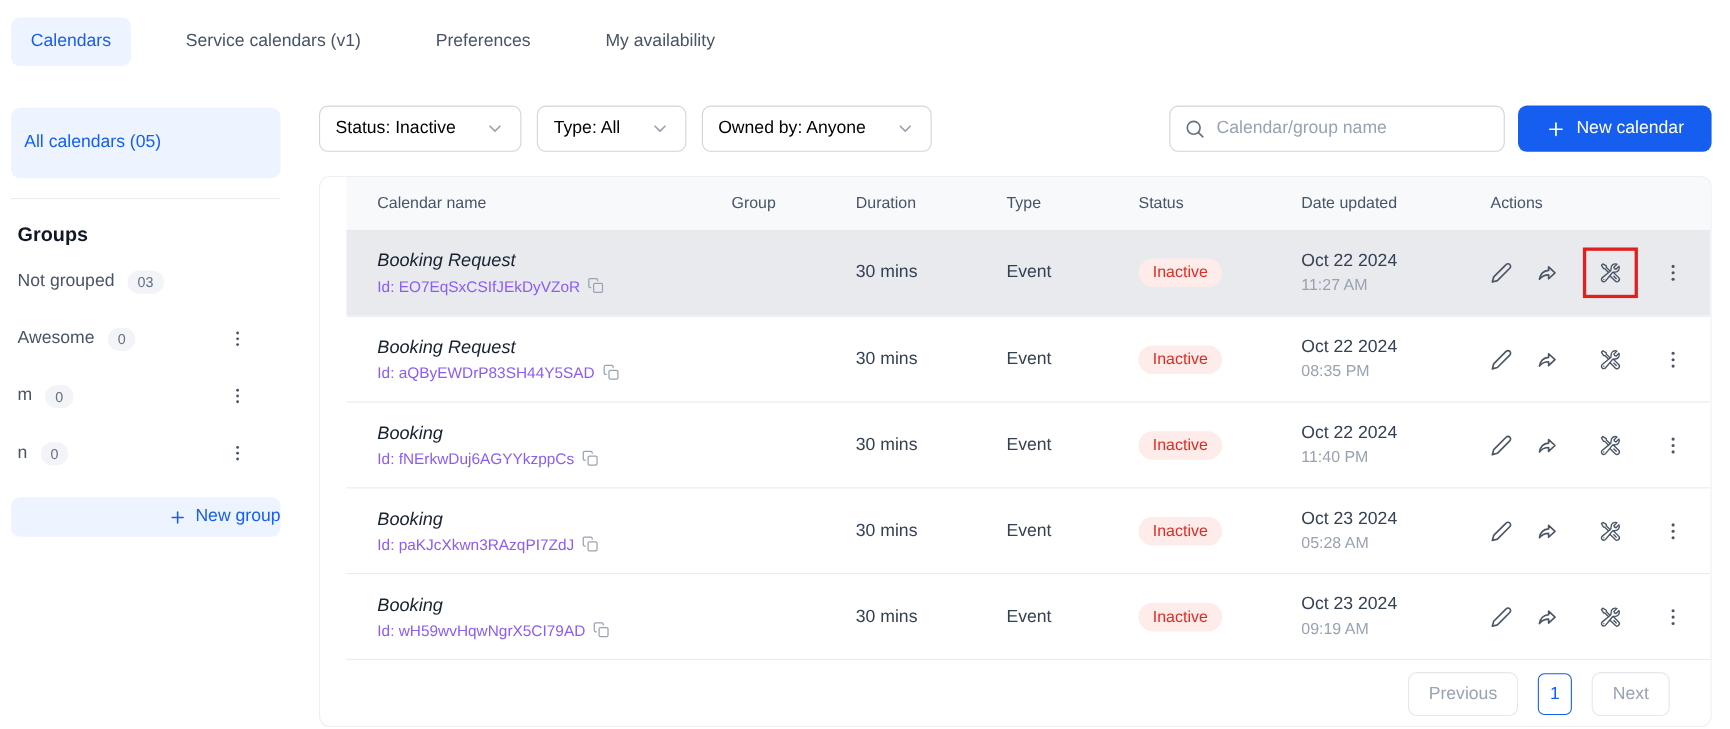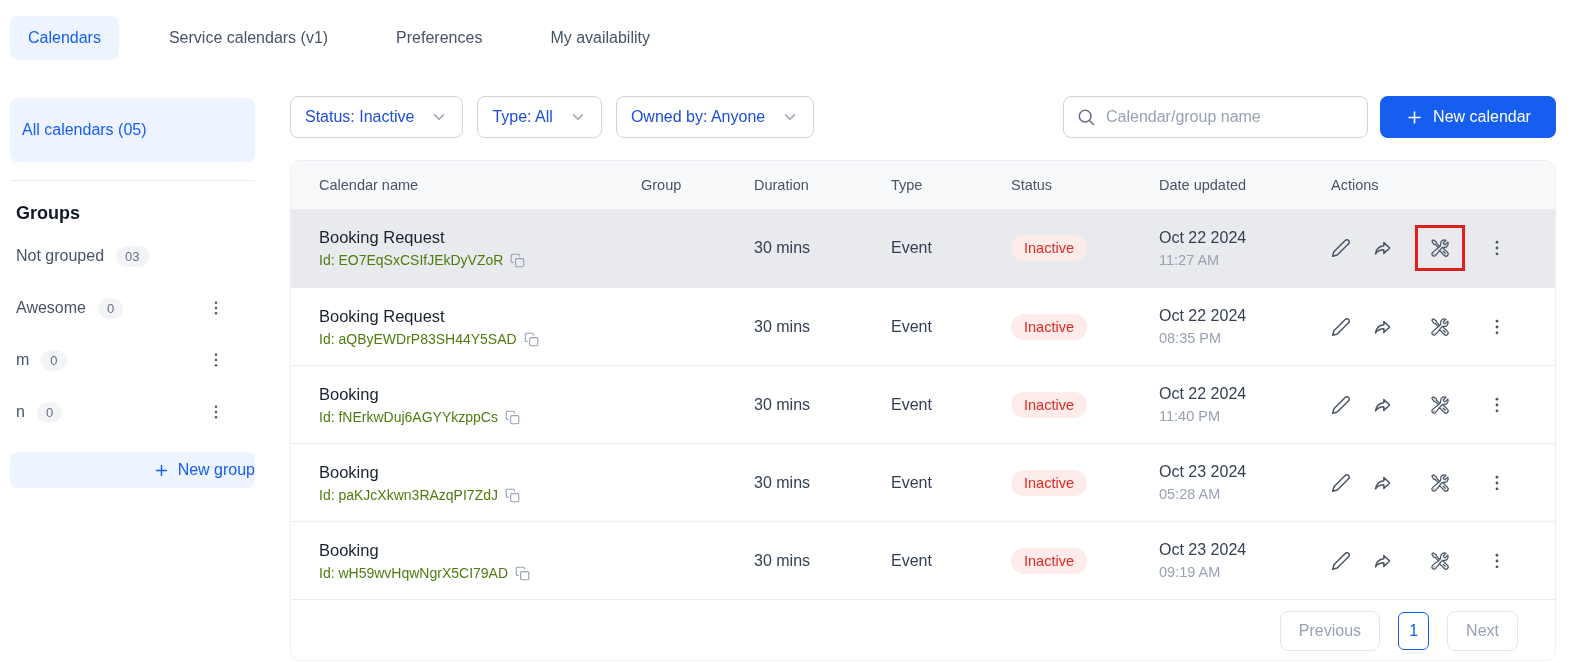--- a/index.html
+++ b/index.html
@@ -26,37 +26,37 @@
   .side-divider { border:none; border-top:1px solid #eaecf0; margin:18px 0 0 0; }
   .groups-h { font-size:18px; font-weight:700; color:#101828; margin:22px 0 6px 6px; }
   .group-item { display:flex; align-items:center; height:52px; padding-left:6px; font-size:16px; color:#475467; cursor:pointer; }
   .count-badge { background:#f2f4f7; color:#667085; font-size:13px; border-radius:11px; padding:3px 9px; margin-left:12px; }
   .kebab-btn { margin-left:auto; margin-right:30px; display:flex; align-items:center; cursor:pointer; }
   .kebab-btn svg { width:18px; height:18px; color:#475467; }
   .new-group { margin-top:14px; background:#eef4ff; color:#155eef; font-size:16px; border:none; width:100%; height:36px; border-radius:8px; display:flex; align-items:center; justify-content:flex-end; gap:8px; cursor:pointer; font-family:inherit; }
 
   
   .filters { position:absolute; left:290px; top:96px; display:flex; gap:14px; }
-  .filter-select { height:42px; border:1px solid #d0d5dd; border-radius:8px; background:#fff; display:flex; align-items:center; gap:16px; padding:16px 14px; font-size:16px; color:#1d4ed8; cursor:pointer; white-space:nowrap; }
+  .filter-select { height:42px; border:1px solid #d0d5dd; border-radius:8px; background:#fff; display:flex; align-items:center; gap:27px; padding:16px 14px; font-size:16px; color:#000000; cursor:pointer; white-space:nowrap; }
   .search-wrap { position:absolute; left:1063px; top:96px; width:305px; height:42px; }
   .search-wrap svg { position:absolute; left:13px; top:11px; width:20px; height:20px; stroke:#667085; fill:none; stroke-width:1.8; stroke-linecap:round; }
   .search-input { width:100%; height:100%; border:1px solid #d0d5dd; border-radius:8px; padding:0 12px 0 42px; font-size:16px; color:#344054; font-family:inherit; outline:none; }
   .search-input::placeholder { color:#98a2b3; }
   .new-cal-btn { position:absolute; left:1380px; top:96px; width:176px; height:42px; background:#155eef; color:#fff; border:none; border-radius:8px; font-size:16px; font-weight:500; display:flex; align-items:center; justify-content:center; gap:9px; cursor:pointer; font-family:inherit; }
   .new-cal-btn svg { width:19px; height:19px; stroke:#fff; fill:none; stroke-width:2; stroke-linecap:round; }
 
   
-  .table-card { position:absolute; left:290px; top:160px; width:1266px; height:501px; background:#fff; border:1px solid #edeff3; border-radius:10px; overflow:hidden; }
+  .table-card { position:absolute; left:290px; top:160px; width:1266px; height:501px; background:#fff; border:1px solid #edeff3; border-radius:10px; overflow:hidden;padding-left:24px; }
   .thead, .trow { display:grid; grid-template-columns: 322px 113px 137px 120px 148px 172px 1fr; align-items:center; padding-left:28px; }
   .thead { height:48px; background:#f8f9fb; font-size:14.5px; font-weight:500; color:#475467; }
   .trow { height:78px; background:#fff; cursor:pointer; }
   .trow + .trow { border-top:1px solid #eaecf0; }
   .trow.highlighted { background:#e8eaed; }
-  .cal-name { font-size:16.5px; color:#182230; font-weight:500; }
-  .cal-id { margin-top:5px; font-size:14px; color:#4d7c0f; display:flex; align-items:flex-end; gap:7px; }
+  .cal-name { font-size:16.5px; color:#182230; font-weight:500;font-style:italic; }
+  .cal-id { margin-top:5px; font-size:14px; color:#8b5cf6; display:flex; align-items:flex-start; gap:7px; }
   .cell-text { font-size:16px; color:#344054; }
   .badge-inactive { display:inline-block; background:#fdecea; color:#e02a23; font-size:14.5px; font-weight:500; padding:5px 13px; border-radius:15px; }
   .date-d { font-size:16px; color:#344054; }
   .date-t { margin-top:5px; font-size:14.5px; color:#98a2b3; }
   .actions-cell { display:flex; align-items:center; gap:22px; }
   .tool-wrap { width:50px; height:46px; display:flex; align-items:center; justify-content:center; border:3px solid transparent; }
   .tool-wrap.boxed { border-color:#e01f1f; }
   .icon-btn { display:flex; align-items:center; cursor:pointer; background:none; border:none; padding:0; }
 
   

